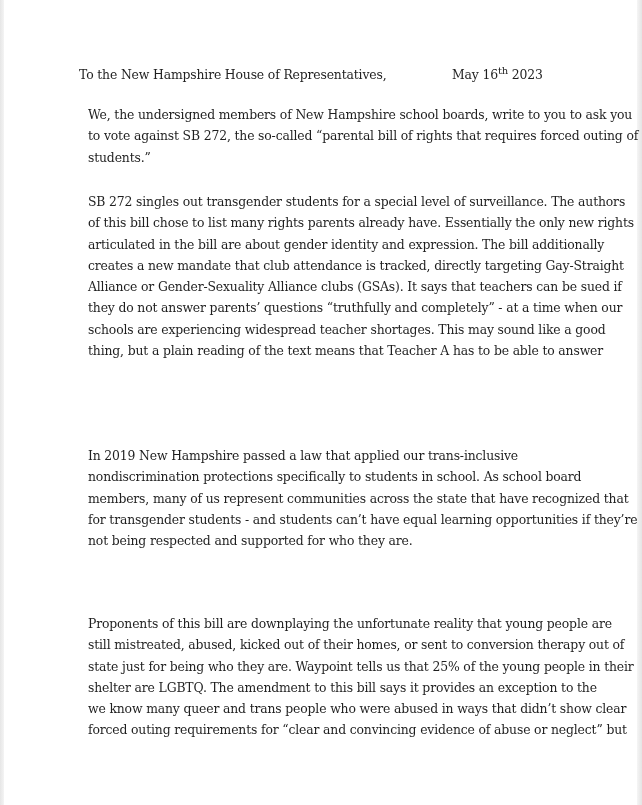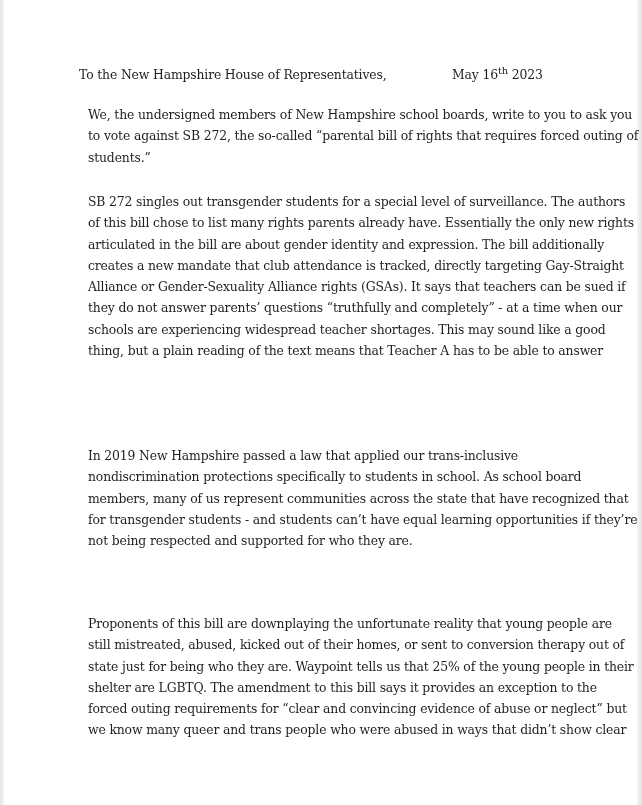--- a/index.html
+++ b/index.html
@@ -73,36 +73,36 @@
     <span class="ln">We, the undersigned members of New Hampshire school boards, write to you to ask you</span>
     <span class="ln">to vote against SB 272, the so-called “parental bill of rights that requires forced outing of</span>
     <span class="ln">students.”</span>
   </p>
 
   <p class="para" id="p2">
     <span class="ln">SB 272 singles out transgender students for a special level of surveillance. The authors</span>
     <span class="ln">of this bill chose to list many rights parents already have. Essentially the only new rights</span>
     <span class="ln">articulated in the bill are about gender identity and expression. The bill additionally</span>
     <span class="ln">creates a new mandate that club attendance is tracked, directly targeting Gay-Straight</span>
-    <span class="ln">Alliance or Gender-Sexuality Alliance rights (GSAs). It says that teachers can be sued if</span>
+    <span class="ln">Alliance or Gender-Sexuality Alliance clubs (GSAs). It says that teachers can be sued if</span>
     <span class="ln">they do not answer parents’ questions “truthfully and completely” - at a time when our</span>
     <span class="ln">schools are experiencing widespread teacher shortages. This may sound like a good</span>
     <span class="ln">thing, but a plain reading of the text means that Teacher A has to be able to answer</span>
   </p>
 
   <p class="para" id="p3">
     <span class="ln">In 2019 New Hampshire passed a law that applied our trans-inclusive</span>
     <span class="ln">nondiscrimination protections specifically to students in school. As school board</span>
     <span class="ln">members, many of us represent communities across the state that have recognized that</span>
     <span class="ln">for transgender students - and students can’t have equal learning opportunities if they’re</span>
     <span class="ln">not being respected and supported for who they are.</span>
   </p>
 
   <p class="para" id="p4">
     <span class="ln">Proponents of this bill are downplaying the unfortunate reality that young people are</span>
     <span class="ln">still mistreated, abused, kicked out of their homes, or sent to conversion therapy out of</span>
     <span class="ln">state just for being who they are. Waypoint tells us that 25% of the young people in their</span>
     <span class="ln">shelter are LGBTQ. The amendment to this bill says it provides an exception to the</span>
+    <span class="ln">we know many queer and trans people who were abused in ways that didn’t show clear</span>
     <span class="ln">forced outing requirements for “clear and convincing evidence of abuse or neglect” but</span>
-    <span class="ln">we know many queer and trans people who were abused in ways that didn’t show clear</span>
   </p>
 
 </div>
 
 </body></html>

